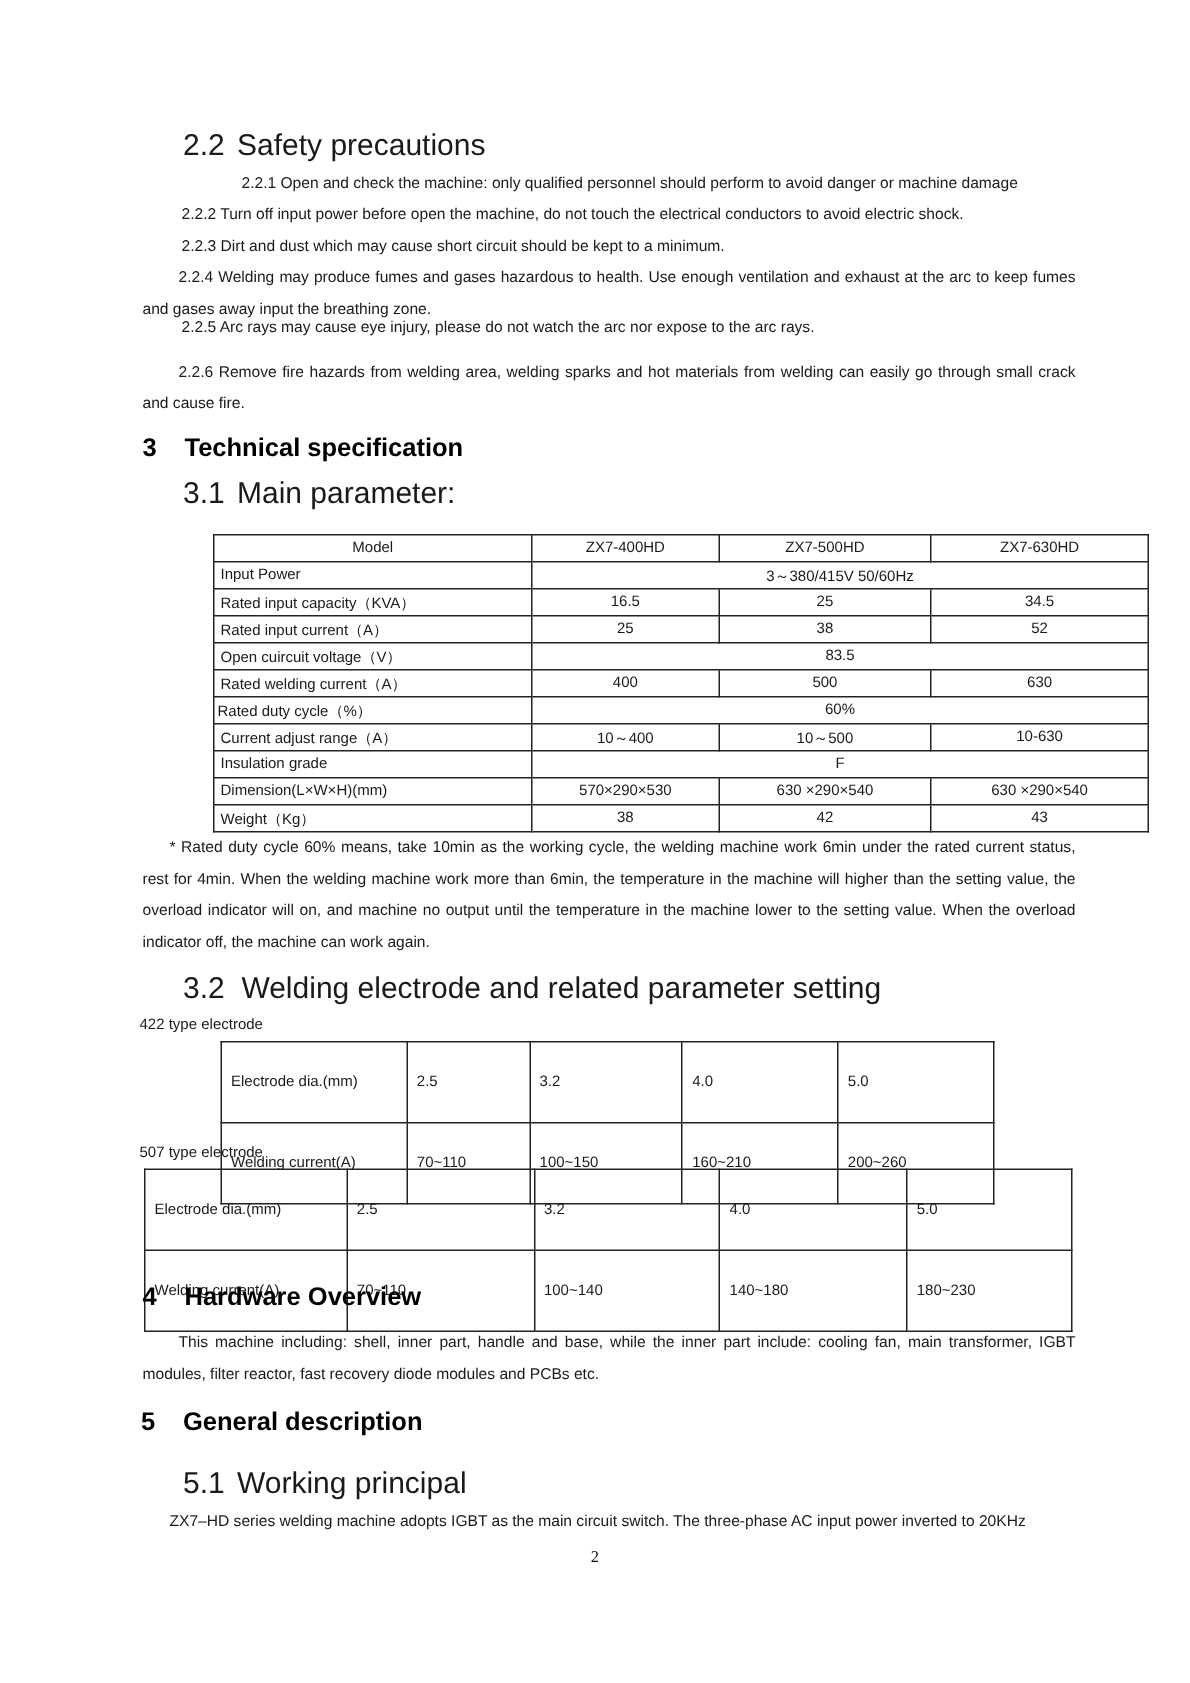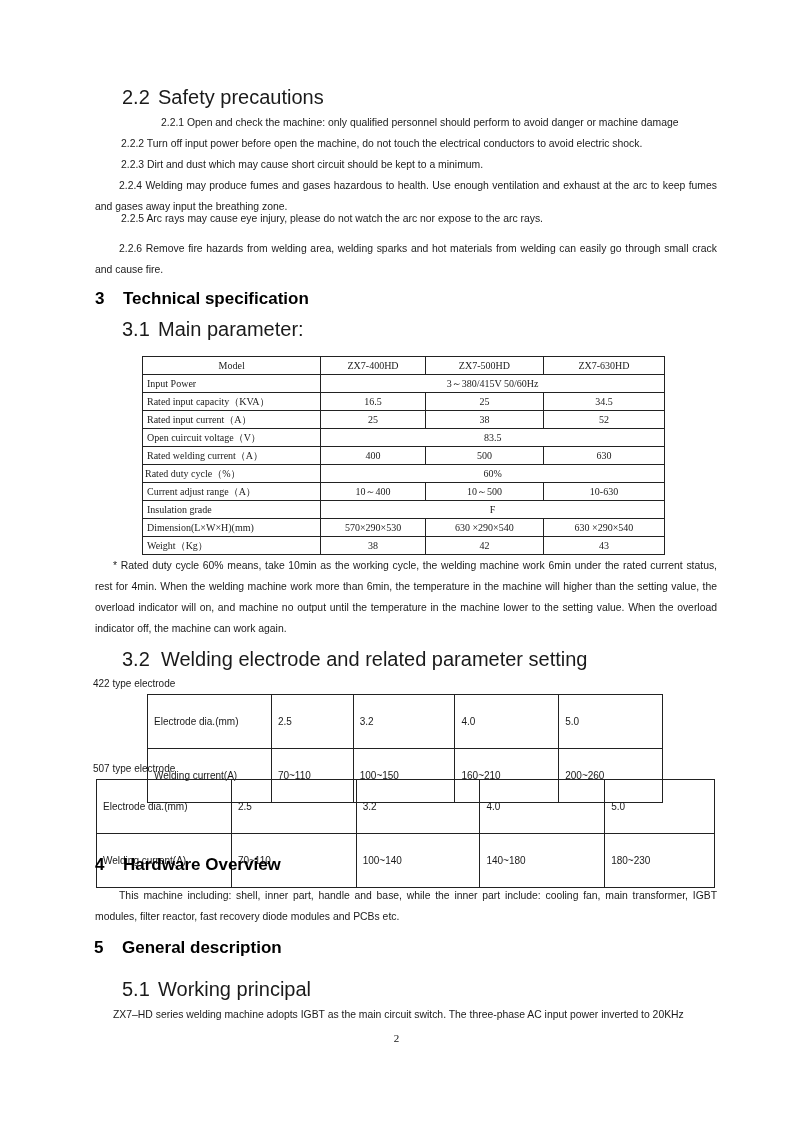--- a/index.html
+++ b/index.html
@@ -36,21 +36,21 @@
 <div class="abs p" style="left:121px; top:208px;">2.2.5 Arc rays may cause eye injury, please do not watch the arc nor expose to the arc rays.</div>
 <div class="para" style="top:238px;"><span class="ind"></span><span>2.2.6 Remove fire hazards from welding area, welding sparks and hot materials from welding can easily go through small crack and cause fire.</span></div>
 
 <div class="abs h1" style="left:95px; top:289px;">
   <span class="num">3</span><span>Technical specification</span>
 </div>
 <div class="abs h2" style="left:122px; top:318px;">
   <span class="num">3.1</span><span>Main parameter:</span>
 </div>
 
-<table class="spec abs" style="left:142px; top:356px; width:523px;font-family:Liberation Serif, serif;">
+<table class="spec abs" style="left:142px; top:356px; width:624px;">
   <colgroup>
       <col style="width:180px">
       <col style="width:106px">
       <col style="width:120px">
       <col style="width:123px">
     </colgroup>
   <tbody>
       <tr>
     <td class="c">Model</td>
     <td class="c">ZX7-400HD</td>

